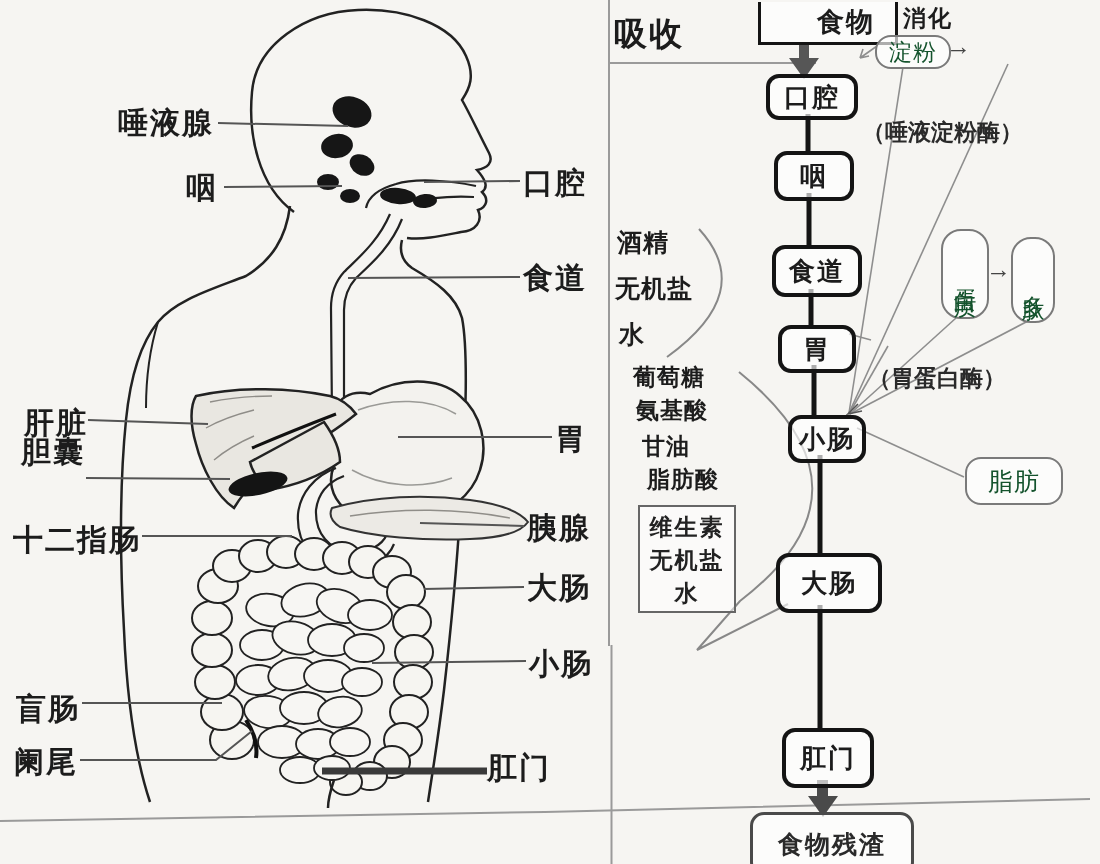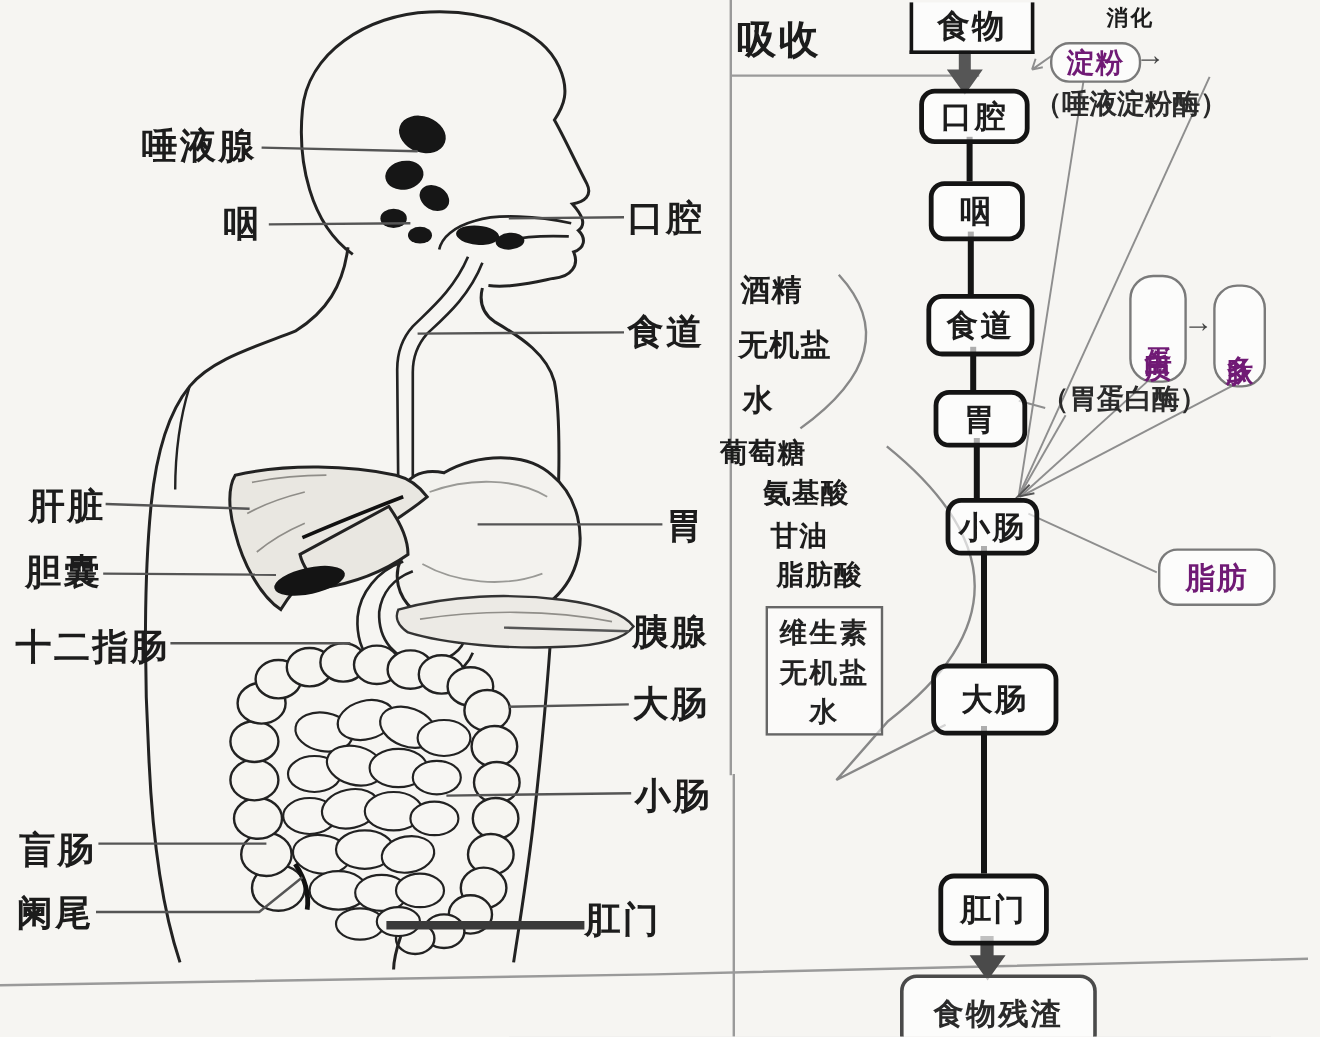--- a/index.html
+++ b/index.html
@@ -3,28 +3,28 @@
 <meta charset="utf-8">
 <style>
   html,body{margin:0;padding:0;background:#e9e8e6;}
   #stage{
     position:relative;width:1100px;height:864px;background:#f6f5f2;
     overflow:hidden;font-family:"Liberation Serif","DejaVu Serif",serif;color:#1c1c1c;
   }
   #lines{position:absolute;left:0;top:0;}
   .lbl{position:absolute;font-size:30px;font-weight:600;letter-spacing:2px;white-space:nowrap;line-height:1.1;}
   .lbl.small{font-size:23px;letter-spacing:1px;text-align:center;}
-  .lbl.paren{font-size:23px;font-weight:600;letter-spacing:0;color:#2a2a2a;}
+  .lbl.paren{font-size:23px;font-weight:600;letter-spacing:0;color:#2a2a2a;margin-top:46px;}
   .fbox{position:absolute;display:flex;align-items:center;justify-content:center;
         background:rgba(255,255,255,.65);white-space:nowrap;}
   .organ{border:4px solid #141414;border-radius:13px;font-size:26px;font-weight:700;letter-spacing:2px;}
-  .thin{border:2px solid #7a7a7a;border-radius:16px;font-size:23px;font-weight:700;color:#701a75;letter-spacing:1px;}
+  .thin{border:2px solid #7a7a7a;border-radius:16px;font-size:23px;font-weight:400;color:#14532d;letter-spacing:1px;}
   .vert{writing-mode:vertical-rl;text-orientation:upright;letter-spacing:3px;border-radius:20px;}
   .openbox{border-left:3px solid #141414;border-right:3px solid #141414;border-bottom:3px solid #141414;
-           font-size:27px;font-weight:800;letter-spacing:2px;}
+           font-size:27px;font-weight:800;letter-spacing:2px;padding-left:36px;}
   .residue{border:3px solid #4a4a4a;border-radius:14px;font-size:25px;font-weight:700;letter-spacing:2px;color:#2a2a2a;}
   .sqbox{position:absolute;border:2px solid #666;background:rgba(255,255,255,.5);
          font-size:23px;font-weight:600;letter-spacing:2px;text-align:center;padding-top:4px;line-height:33px;color:#222;}
   .arrowglyph{position:absolute;font-size:25px;font-weight:700;color:#444;}
 </style>
 </head>
 <body>
 
 <div id="stage">
 
@@ -171,32 +171,32 @@
     <path d="M699 229 Q757 292 667 357"></path>
     <path d="M739 372 Q885 490 740 601 L697 650 L788 604"></path>
   </g>
 </svg>
 
 <div class="lbl" style="left:118px;top:106px">唾液腺</div>
 <div class="lbl" style="left:186px;top:171px">咽</div>
 <div class="lbl" style="left:523px;top:166px">口腔</div>
 <div class="lbl" style="left:523px;top:261px">食道</div>
 <div class="lbl" style="left:24px;top:406px">肝脏</div>
-<div class="lbl" style="left:21px;top:461px">胆囊</div>
+<div class="lbl" style="left:21px;top:435px">胆囊</div>
 <div class="lbl" style="left:13px;top:523px">十二指肠</div>
 <div class="lbl" style="left:555px;top:422px">胃</div>
 <div class="lbl" style="left:527px;top:511px">胰腺</div>
 <div class="lbl" style="left:527px;top:571px">大肠</div>
 <div class="lbl" style="left:529px;top:647px">小肠</div>
 <div class="lbl" style="left:16px;top:692px">盲肠</div>
 <div class="lbl" style="left:14px;top:745px">阑尾</div>
 <div class="lbl" style="left:487px;top:751px">肛门</div>
 
 <div class="lbl" style="left:614px;top:16px;font-size:33px">吸收</div>
-<div class="lbl" style="left:922px;top:6px;font-size:18px">消化</div>
+<div class="lbl" style="left:903px;top:6px;font-size:23px">消化</div>
 
 <div class="fbox openbox" style="left:758px;top:2px;width:98px;height:40px">食物</div>
 <div class="fbox organ" style="left:766px;top:74px;width:84px;height:38px">口腔</div>
 <div class="fbox organ" style="left:774px;top:151px;width:72px;height:42px">咽</div>
 <div class="fbox organ" style="left:772px;top:245px;width:82px;height:44px">食道</div>
 <div class="fbox organ" style="left:778px;top:325px;width:70px;height:40px">胃</div>
 <div class="fbox organ" style="left:788px;top:415px;width:70px;height:40px">小肠</div>
 <div class="fbox organ" style="left:776px;top:553px;width:98px;height:52px">大肠</div>
 <div class="fbox organ" style="left:782px;top:728px;width:84px;height:52px">肛门</div>
 <div class="fbox residue" style="left:750px;top:812px;width:158px;height:58px">食物残渣</div>
@@ -209,21 +209,21 @@
 <div class="fbox thin vert" style="left:1011px;top:237px;width:40px;height:82px">多肽</div>
 <div class="arrowglyph" style="left:986px;top:256px">→</div>
 <div class="lbl paren" style="left:868px;top:320px">（胃蛋白酶）</div>
 
 <div class="fbox thin" style="left:965px;top:457px;width:94px;height:44px;font-size:25px">脂肪</div>
 
 <div class="lbl small" style="left:617px;top:229px;font-size:25px">酒精</div>
 <div class="lbl small" style="left:615px;top:275px;font-size:25px">无机盐</div>
 <div class="lbl small" style="left:619px;top:321px;font-size:25px">水</div>
 
-<div class="lbl small" style="left:600px;top:365px">葡萄糖</div>
+<div class="lbl small" style="left:633px;top:365px">葡萄糖</div>
 <div class="lbl small" style="left:636px;top:398px">氨基酸</div>
 <div class="lbl small" style="left:642px;top:434px">甘油</div>
 <div class="lbl small" style="left:647px;top:467px">脂肪酸</div>
 
 <div class="sqbox" style="left:638px;top:505px;width:94px;height:100px">
   <div>维生素</div>
   <div>无机盐</div>
   <div>水</div>
 </div>
 

